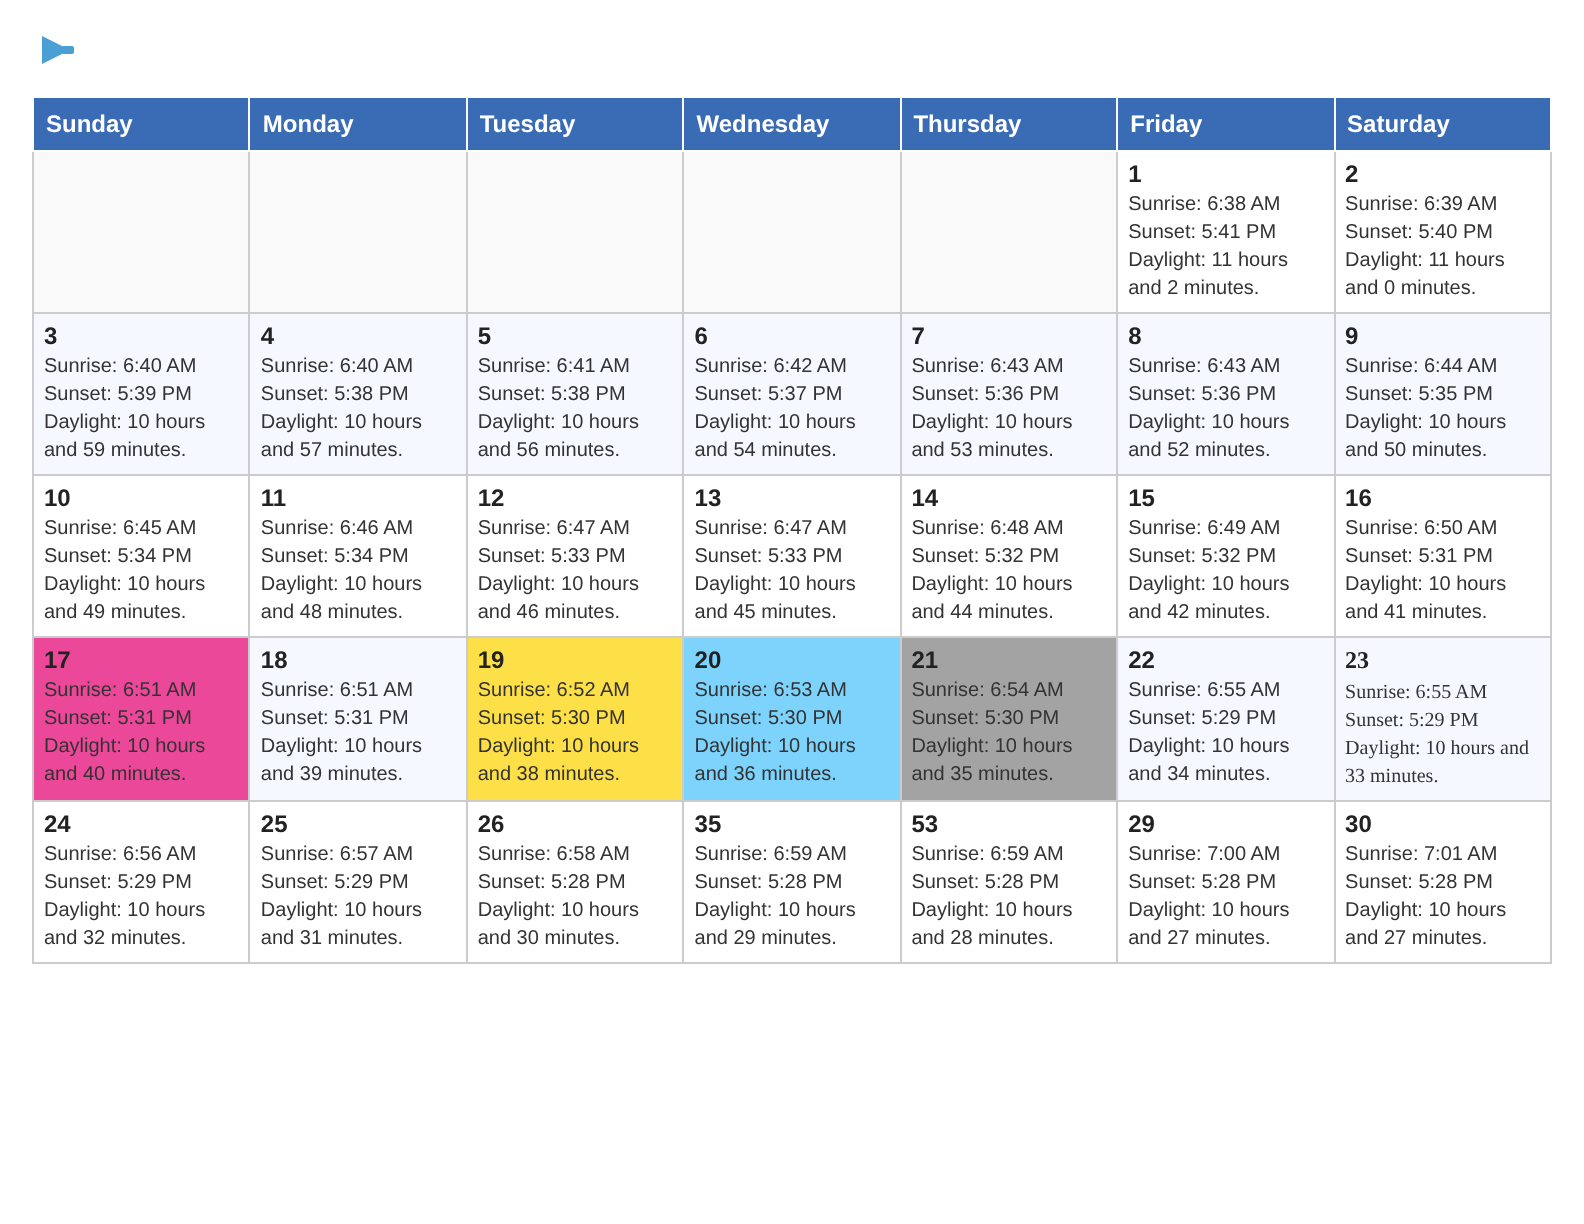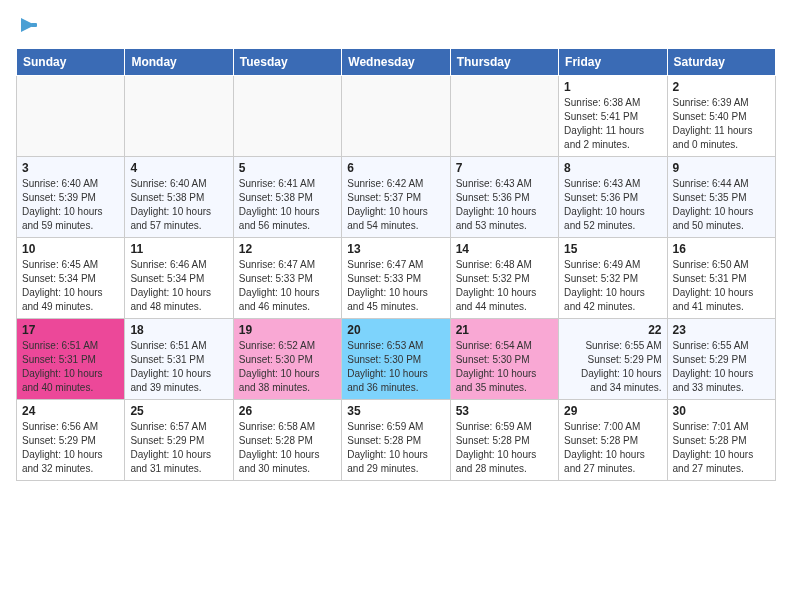--- a/index.html
+++ b/index.html
@@ -230,45 +230,45 @@
           <div class="day-info">Sunrise: 6:51 AM
 Sunset: 5:31 PM
 Daylight: 10 hours and 40 minutes.</div>
         </td>
         <td style="background: rgb(245, 248, 255); margin-top: 35px;">
           <span class="day-num">18</span>
           <div class="day-info">Sunrise: 6:51 AM
 Sunset: 5:31 PM
 Daylight: 10 hours and 39 minutes.</div>
         </td>
-        <td style="background: #f9a8d4; margin-top: 33px;">
+        <td style="background: #fde047; margin-top: 33px;">
           <span class="day-num">19</span>
           <div class="day-info">Sunrise: 6:52 AM
 Sunset: 5:30 PM
 Daylight: 10 hours and 38 minutes.</div>
         </td>
         <td style="background: #7dd3fc;">
           <span class="day-num">20</span>
           <div class="day-info">Sunrise: 6:53 AM
 Sunset: 5:30 PM
 Daylight: 10 hours and 36 minutes.</div>
         </td>
-        <td style="background: #f9a8d4;">
+        <td style="background: #a3a3a3;">
           <span class="day-num">21</span>
           <div class="day-info">Sunrise: 6:54 AM
 Sunset: 5:30 PM
 Daylight: 10 hours and 35 minutes.</div>
         </td>
-        <td style="background: rgb(245, 248, 255); text-align: right;">
+        <td style="background: rgb(245, 248, 255);">
           <span class="day-num">22</span>
           <div class="day-info">Sunrise: 6:55 AM
 Sunset: 5:29 PM
 Daylight: 10 hours and 34 minutes.</div>
         </td>
-        <td style="background: rgb(245, 248, 255);">
+        <td style="background: rgb(245, 248, 255); font-family: Liberation Serif, serif;">
           <span class="day-num">23</span>
           <div class="day-info">Sunrise: 6:55 AM
 Sunset: 5:29 PM
 Daylight: 10 hours and 33 minutes.</div>
         </td>
       </tr>
       <tr>
         <td>
           <span class="day-num">24</span>
           <div class="day-info">Sunrise: 6:56 AM

